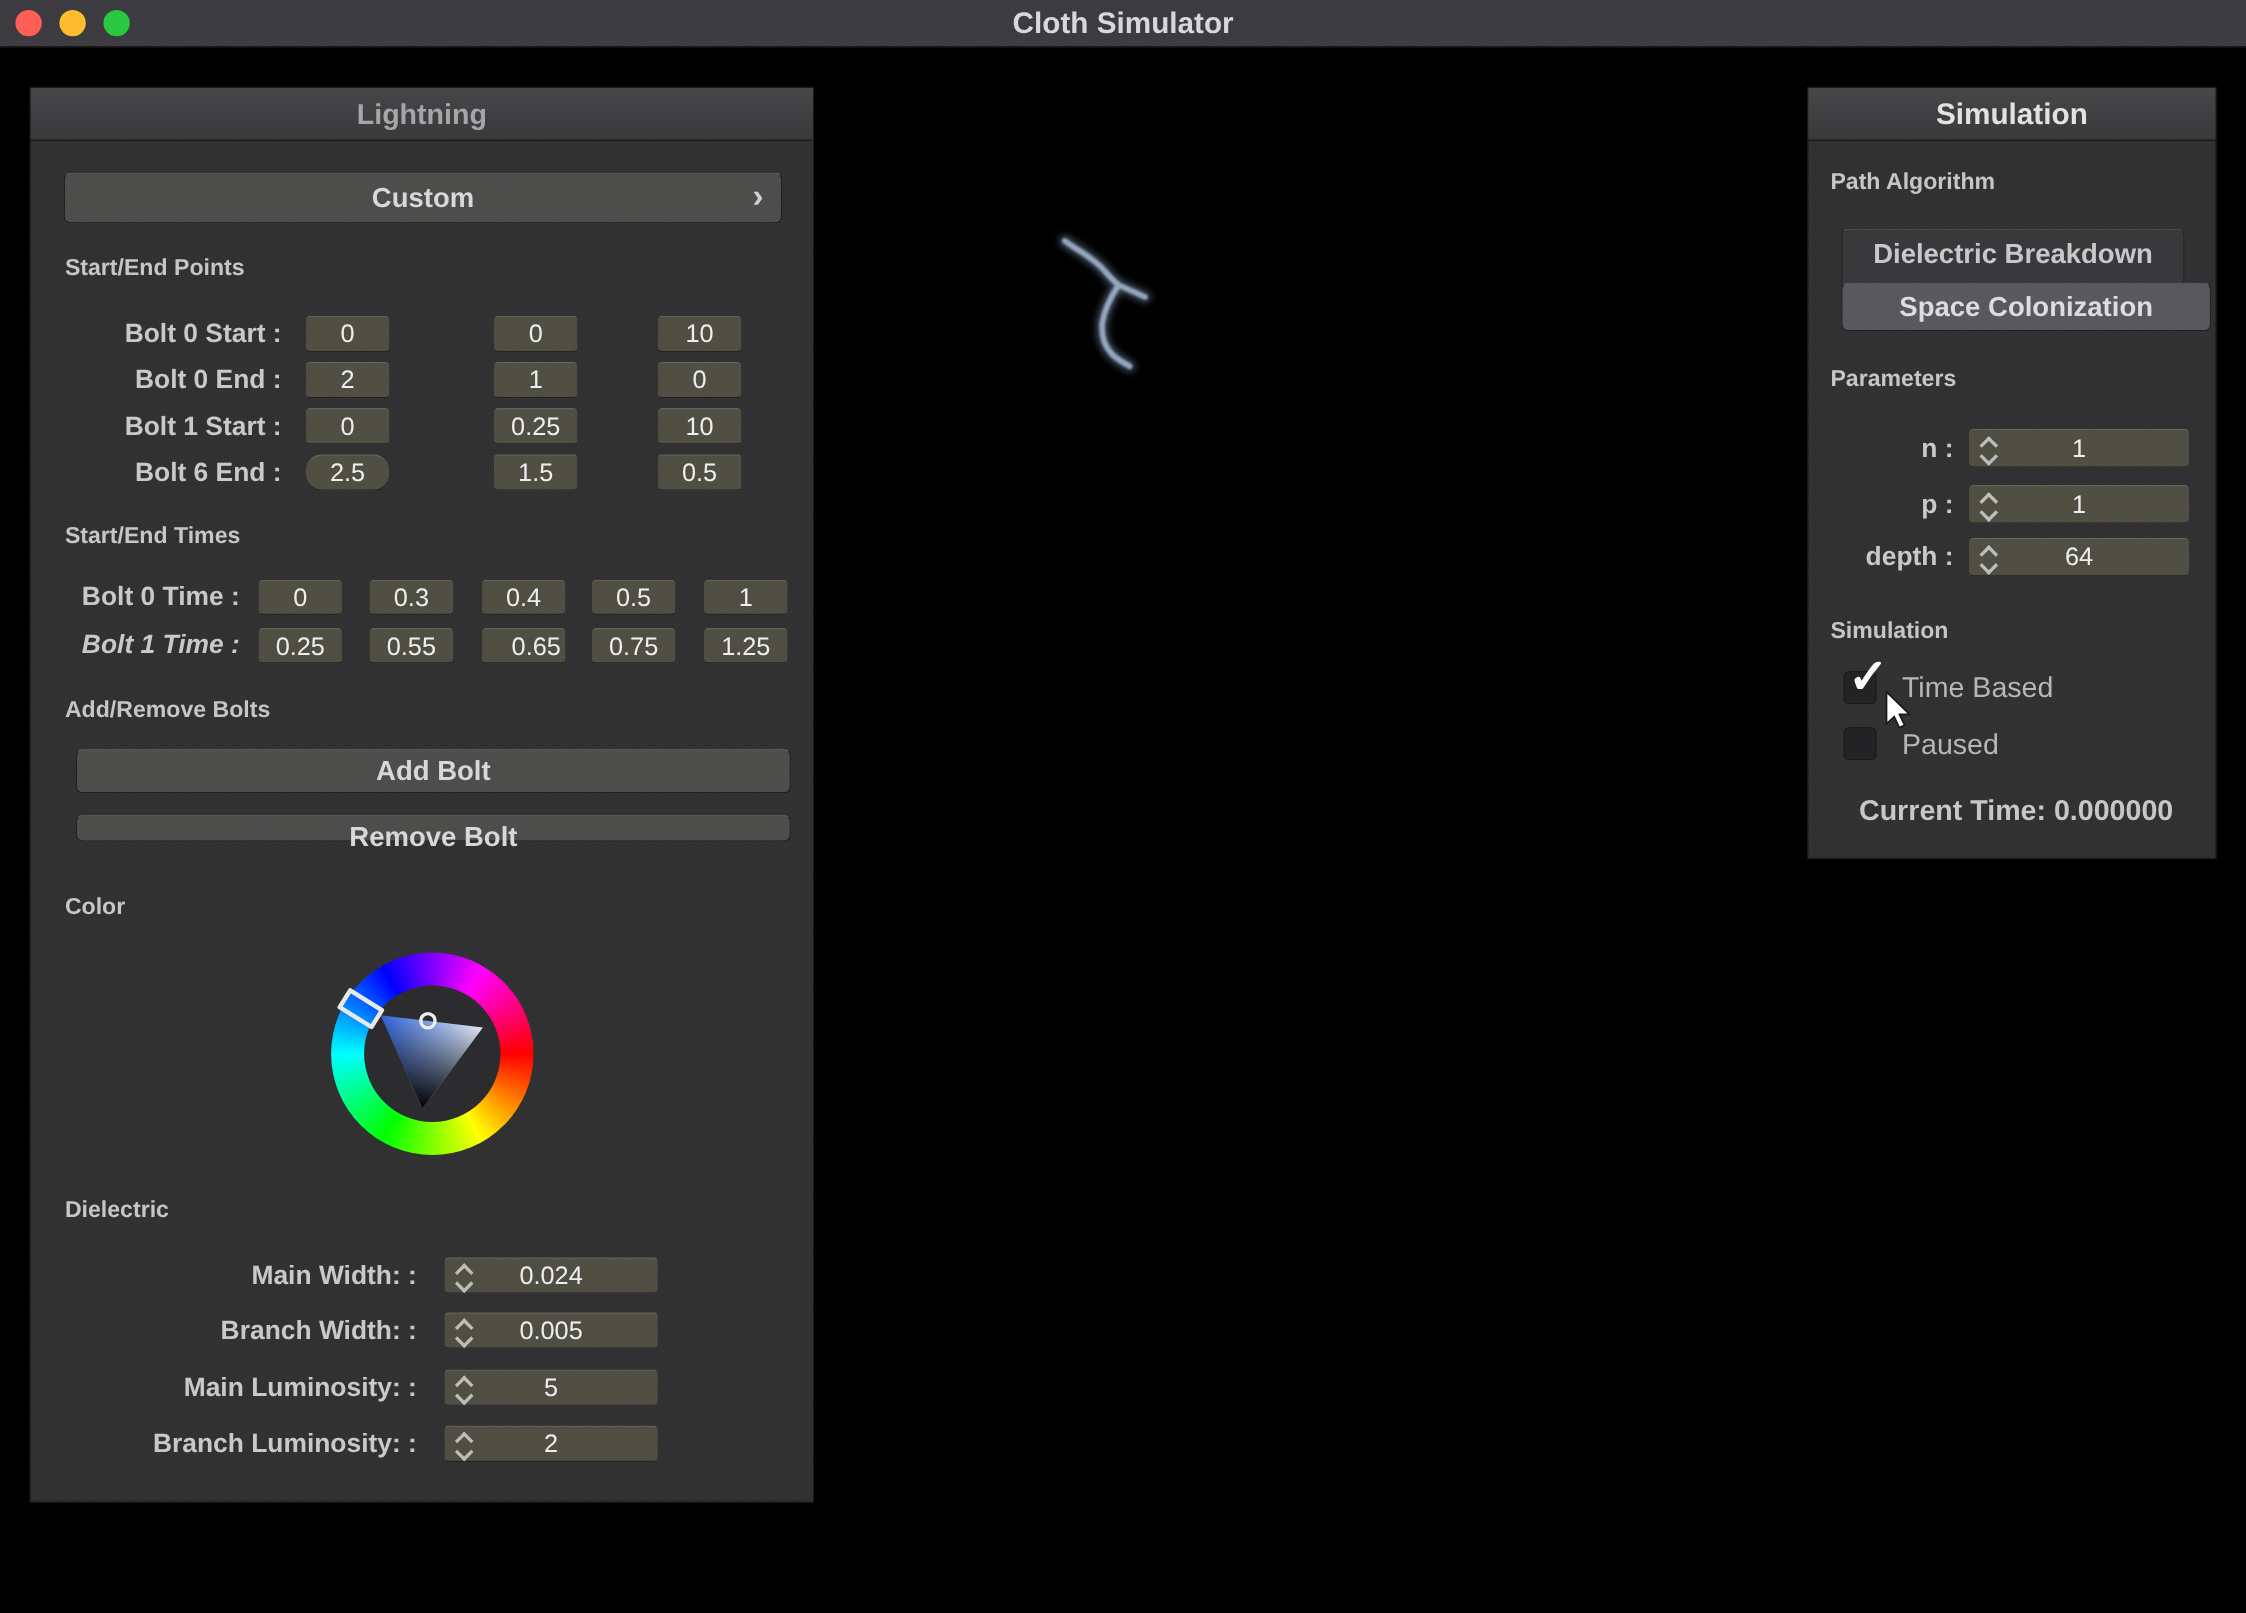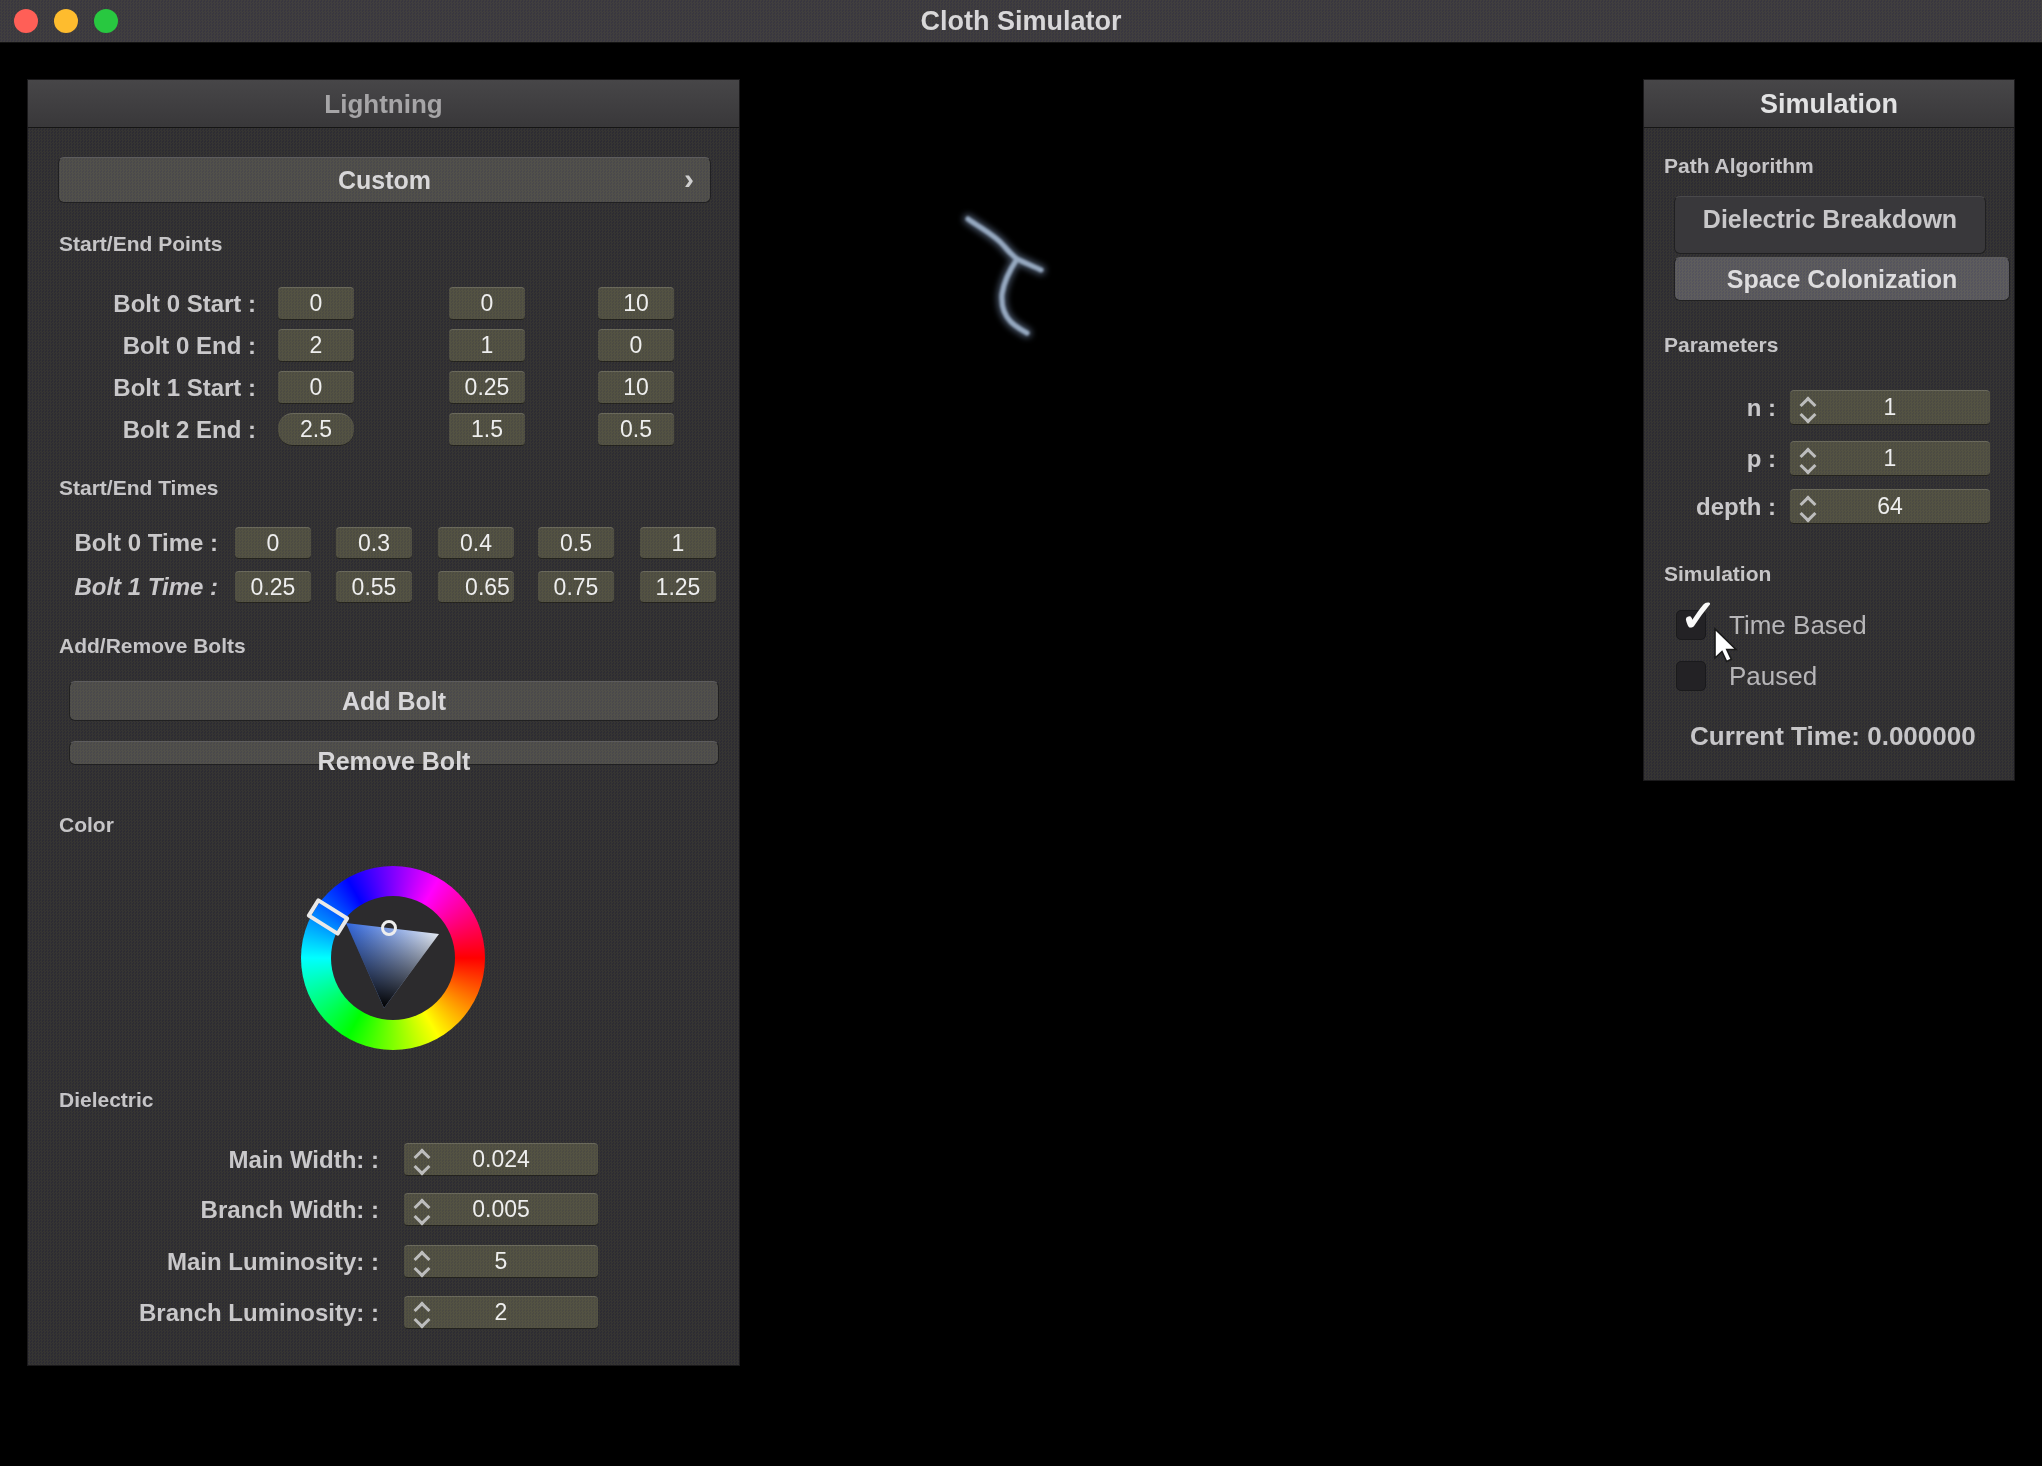--- a/index.html
+++ b/index.html
@@ -86,21 +86,21 @@
   <div class="abs rowlabel" style="left:40px;top:249px;width:188px;line-height:33px;">Bolt 0 End :</div>
   <div class="abs vbox tex" style="left:250px;top:249px;width:76px;height:33px;line-height:31px;">2</div>
   <div class="abs vbox tex" style="left:421px;top:249px;width:76px;height:33px;line-height:31px;">1</div>
   <div class="abs vbox tex" style="left:570px;top:249px;width:76px;height:33px;line-height:31px;">0</div>
 
   <div class="abs rowlabel" style="left:40px;top:291px;width:188px;line-height:33px;">Bolt 1 Start :</div>
   <div class="abs vbox tex" style="left:250px;top:291px;width:76px;height:33px;line-height:31px;">0</div>
   <div class="abs vbox tex" style="left:421px;top:291px;width:76px;height:33px;line-height:31px;">0.25</div>
   <div class="abs vbox tex" style="left:570px;top:291px;width:76px;height:33px;line-height:31px;">10</div>
 
-  <div class="abs rowlabel" style="left:40px;top:333px;width:188px;line-height:33px;">Bolt 2 End :</div>
+  <div class="abs rowlabel" style="left:40px;top:333px;width:188px;line-height:33px;">Bolt 6 End :</div>
   <div class="abs vbox tex" style="left:250px;top:333px;width:76px;height:33px;line-height:31px;border-radius:15px;">2.5</div>
   <div class="abs vbox tex" style="left:421px;top:333px;width:76px;height:33px;line-height:31px;">1.5</div>
   <div class="abs vbox tex" style="left:570px;top:333px;width:76px;height:33px;line-height:31px;">0.5</div>
 
   <div class="abs heading" style="left:31px;top:396px;">Start/End Times</div>
 
   <div class="abs rowlabel" style="left:20px;top:447px;width:170px;line-height:32px;">Bolt 0 Time :</div>
   <div class="abs vbox tex" style="left:207px;top:447px;width:76px;height:32px;line-height:30px;">0</div>
   <div class="abs vbox tex" style="left:308px;top:447px;width:76px;height:32px;line-height:30px;">0.3</div>
   <div class="abs vbox tex" style="left:410px;top:447px;width:76px;height:32px;line-height:30px;">0.4</div>
@@ -171,21 +171,21 @@
   </div>
 </div>
 
 <div class="abs panel tex" style="left:1643px;top:79px;width:372px;height:702px;">
   <div class="abs phead sim tex" style="width:370px;">
     <span>Simulation</span>
   </div>
 
   <div class="abs heading" style="left:20px;top:74px;">Path Algorithm</div>
 
-  <div class="abs bigbtn" style="left:30px;top:116px;width:312px;height:58px;line-height:44px;background-color:#39383b;color:#c8c7c9;border-top-color:#4a494b;">Dielectric Breakdown</div>
+  <div class="abs bigbtn" style="left:30px;top:128px;width:312px;height:58px;line-height:44px;background-color:#39383b;color:#c8c7c9;border-top-color:#4a494b;">Dielectric Breakdown</div>
   <div class="abs bigbtn tex" style="left:30px;top:177px;width:336px;height:44px;line-height:42px;background-color:#56555a;color:#dddcde;">Space Colonization</div>
 
   <div class="abs heading" style="left:20px;top:253px;">Parameters</div>
 
   <div class="abs rowlabel" style="left:0px;top:310px;width:132px;line-height:35px;">n :</div>
   <div class="abs vbox tex" style="left:146px;top:310px;width:200px;height:35px;line-height:33px;">
     <span class="abs caret up" style="left:12px;top:8px;"></span>
     <span class="abs caret down" style="left:12px;top:18px;"></span>
     <span>1</span>
   </div>

